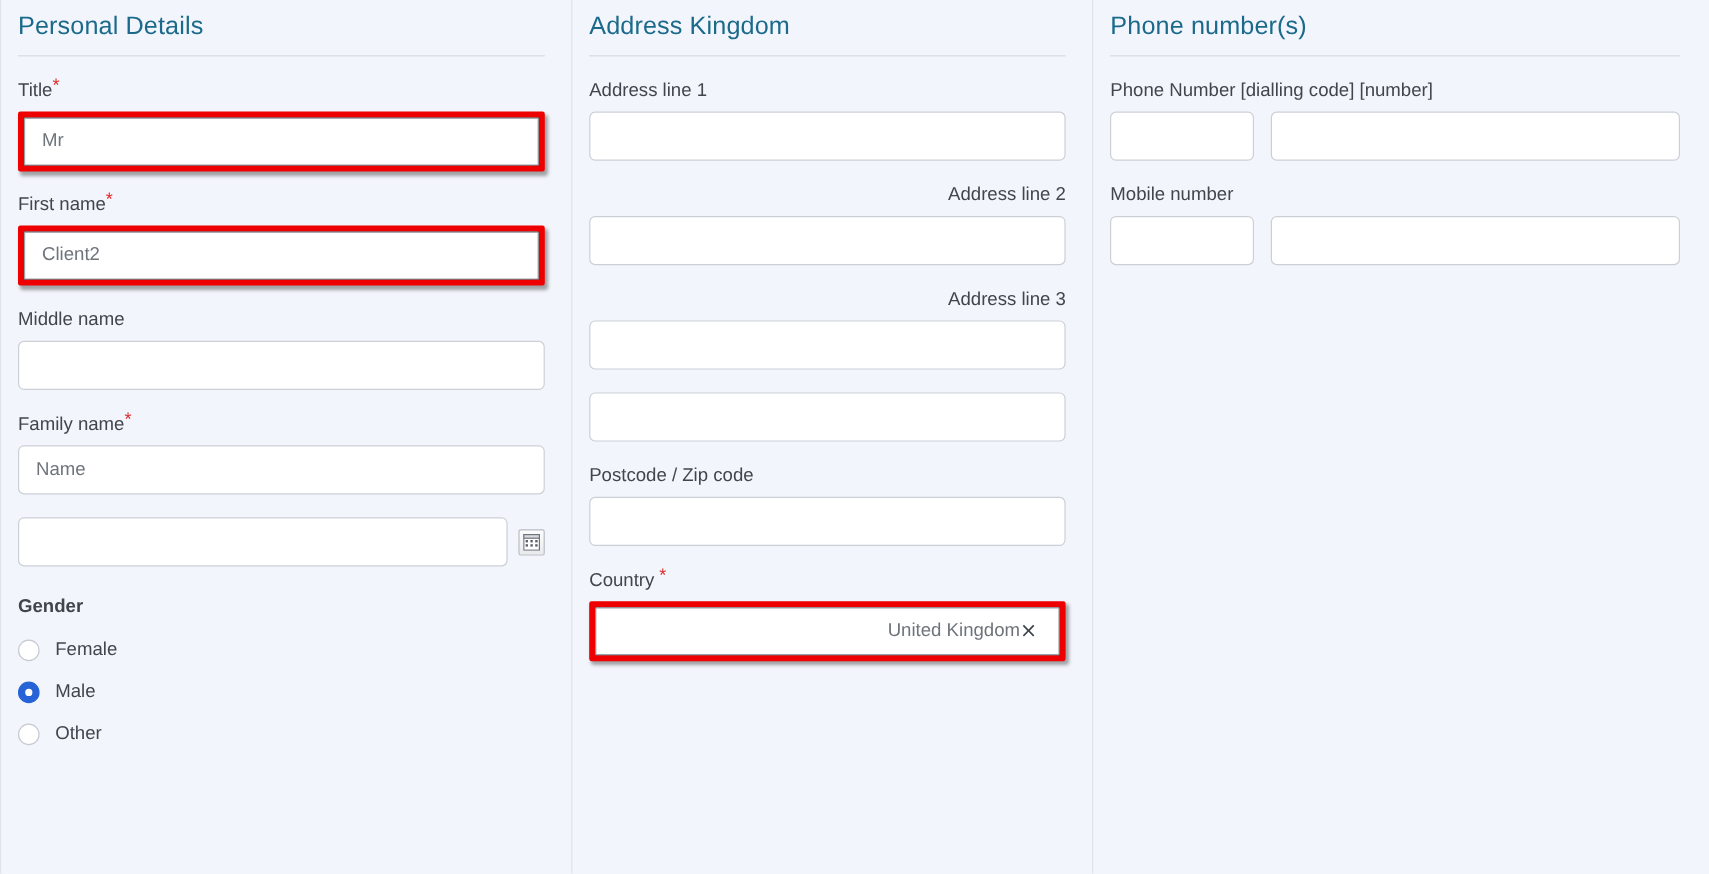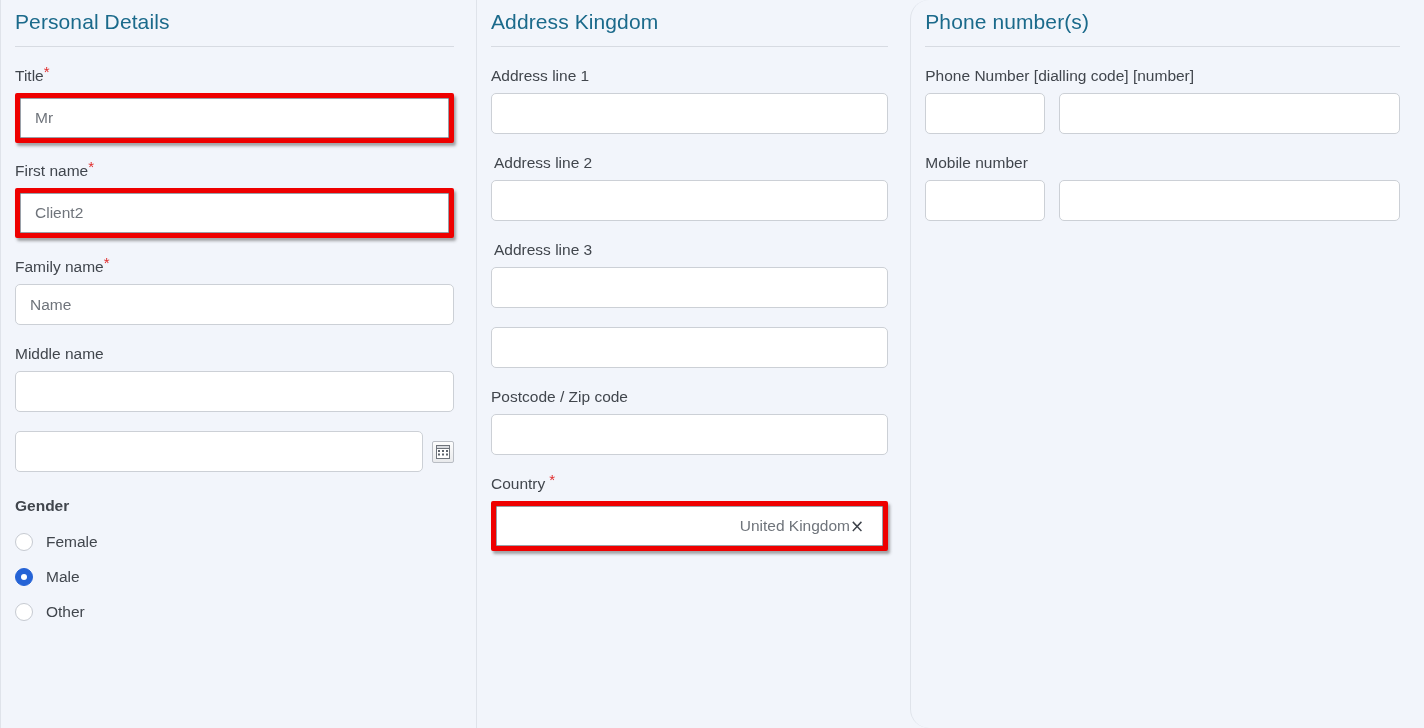--- a/index.html
+++ b/index.html
@@ -24,21 +24,21 @@
 
   
   .column {
     position: relative;
     box-sizing: border-box;
     padding: 0 22px 0 14px;
     border-left: 1px solid #dfe3ea;
   }
   .col-personal { width: 476px; }
   .col-address  { width: 478px; }
-  .col-phone    { width: 566px; padding-right: 24px; border-radius: 19px; }
+  .col-phone    { width: 566px; padding-right: 24px; }
 
   .col-title {
     color: #1b6a8b;
     font-size: 21px;
     font-weight: 400;
     letter-spacing: 0.1px;
     margin: 0;
     padding: 8px 0 0 0;
     line-height: 28px;
     white-space: nowrap;
@@ -54,21 +54,21 @@
   .field.tight { margin-top: 18px; }
 
   .field-label {
     display: block;
     font-size: 15.5px;
     color: #41464d;
     line-height: 19px;
     margin-bottom: 8px;
     white-space: nowrap;
   }
-  .field-label.indent { padding-left: 3px; }
+  .field-label.indent { padding-left: 3px; text-align: right; }
   .req {
     color: #e02b2b;
     font-size: 15px;
     vertical-align: top;
     line-height: 13px;
     position: relative;
     top: -1px;
   }
   .req.spaced { margin-left: 4px; }
 
@@ -213,30 +213,30 @@
     <div class="field tight">
       <label class="field-label"><span>First name</span><span class="req">*</span></label>
       <div class="highlight">
         <div class="input">
           <span class="value">Client2</span>
         </div>
       </div>
     </div>
 
     <div class="field">
+      <label class="field-label">Middle name</label>
+      <div class="input">
+        <span class="value"></span>
+      </div>
+    </div>
+
+    <div class="field">
       <label class="field-label"><span>Family name</span><span class="req">*</span></label>
       <div class="input">
         <span class="value">Name</span>
-      </div>
-    </div>
-
-    <div class="field">
-      <label class="field-label">Middle name</label>
-      <div class="input">
-        <span class="value"></span>
       </div>
     </div>
 
     <div class="field">
       <div class="dob-row">
         <div class="input">
           <span class="value"></span>
         </div>
         <div class="cal-btn">
           <svg width="14" height="14" viewBox="0 0 14 14" aria-hidden="true">

